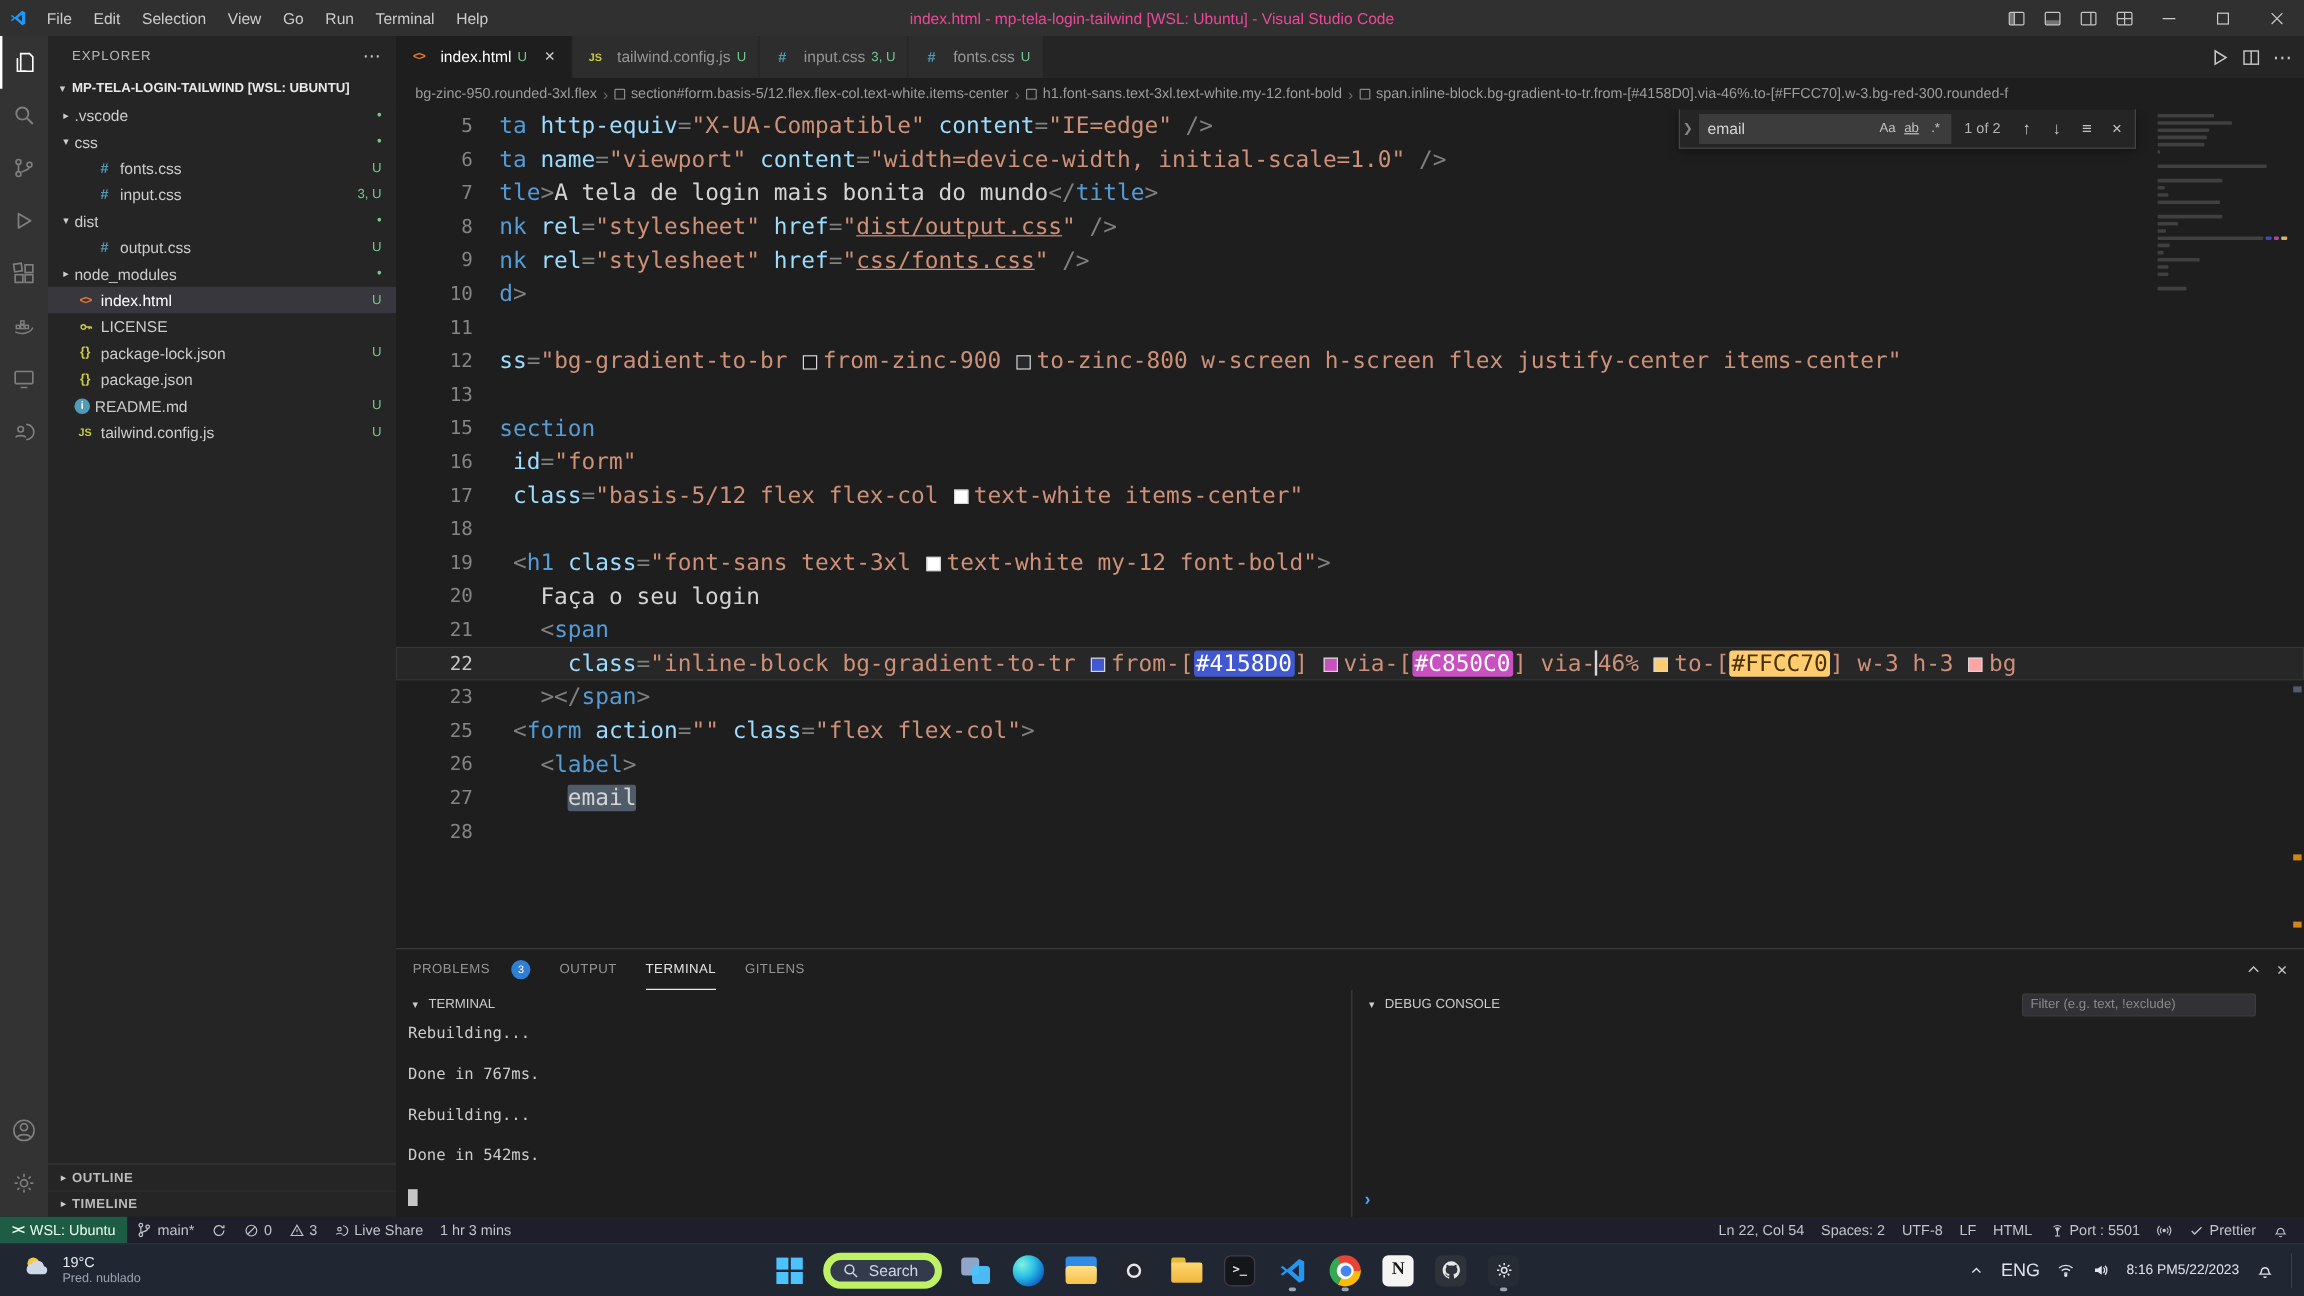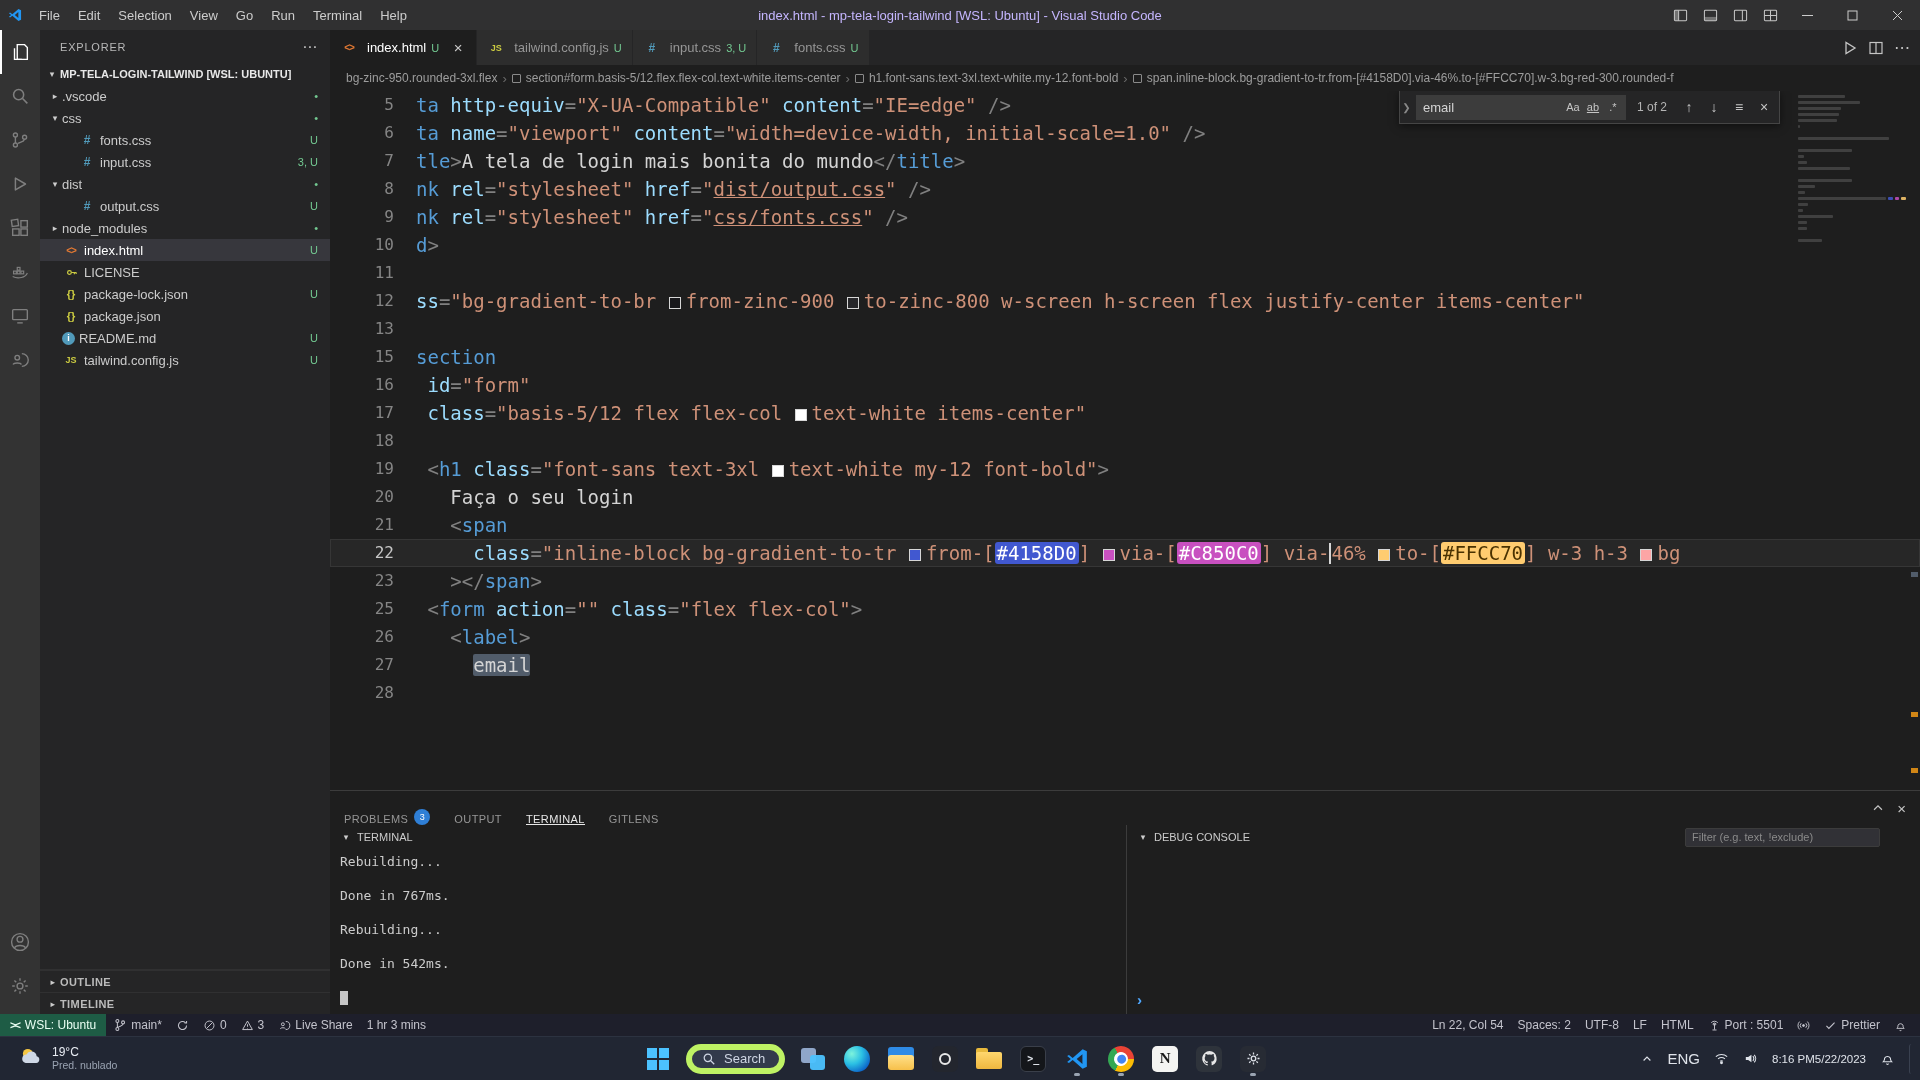--- a/index.html
+++ b/index.html
@@ -6,21 +6,21 @@
   html,body{background:#000}
   body{width:1920px;height:1080px;overflow:hidden;font-family:"Liberation Sans","DejaVu Sans",sans-serif;-webkit-font-smoothing:antialiased}
   .app{position:relative;width:1920px;height:1080px;background:#1e1e1e;overflow:hidden;user-select:none}
 
   
   .titlebar{height:30px;background:#303031;display:flex;align-items:center;position:relative;color:#cccccc}
   .tb-left{display:flex;align-items:center;z-index:2}
   .vsc-logo{width:30px;height:30px;display:flex;align-items:center;justify-content:center}
   .menubar{display:flex}
   .menubar span{padding:0 9px;font-size:13px;height:30px;display:flex;align-items:center;cursor:default}
-  .tb-title{position:absolute;left:0;right:0;text-align:center;font-size:13px;color:#c4b5fd;pointer-events:none}
+  .tb-title{position:absolute;left:0;right:0;text-align:center;font-size:13px;color:#ec4899;pointer-events:none}
   .tb-right{margin-left:auto;display:flex;align-items:center;z-index:2}
   .tb-lay{width:30px;height:30px;display:flex;align-items:center;justify-content:center;color:#c5c5c5}
   .wc{width:45px;height:30px;display:flex;align-items:center;justify-content:center;color:#cccccc}
 
   
   .workbench{display:flex;height:984px}
 
   .activitybar{width:40px;background:#333333;display:flex;flex-direction:column;align-items:center;flex:none}
   .ab-item{width:40px;height:44px;display:flex;align-items:center;justify-content:center;color:#7f7f7f;position:relative;cursor:pointer}
   .ab-item.active{color:#ffffff;box-shadow:inset 2px 0 0 #ffffff}
@@ -89,21 +89,21 @@
   .find-input-wrap{display:flex;align-items:center;background:#3c3c3c;height:25px;padding:0 2px 0 6px;border:1px solid #3c3c3c}
   .find-input{width:140px;background:none;border:none;color:#d4d4d4;font-size:13px;outline:none;font-family:"Liberation Sans",sans-serif}
   .find-opt{width:20px;height:20px;font-size:11px;color:#c5c5c5;display:flex;align-items:center;justify-content:center;border-radius:3px;cursor:pointer}
   .find-opt.uline{text-decoration:underline}
   .find-res{font-size:12px;color:#b5b5b5;margin:0 8px;white-space:nowrap}
   .find-btn{width:22px;height:22px;display:flex;align-items:center;justify-content:center;color:#c5c5c5;font-size:14px;border-radius:3px;cursor:pointer}
 
   
   .panel{height:224px;border-top:1px solid #3c3c3c;background:#1e1e1e;display:flex;flex-direction:column}
   .panel-tabbar{height:34px;display:flex;align-items:center;padding:0 14px;flex:none}
-  .p-tab{margin-right:24px;font-size:11px;letter-spacing:.4px;color:#969696;display:flex;align-items:flex-end;gap:6px;height:100%;cursor:pointer}
+  .p-tab{margin-right:24px;font-size:11px;letter-spacing:.4px;color:#969696;display:flex;align-items:center;gap:18px;height:100%;cursor:pointer}
   .p-tab.active{color:#e7e7e7;box-shadow:inset 0 -1px 0 #e7e7e7}
   .p-badge{background:#2f7fd6;color:#fff;border-radius:50%;min-width:16px;height:16px;font-size:9px;display:flex;align-items:center;justify-content:center}
   .panel-acts{margin-left:auto;display:flex;gap:12px;color:#c5c5c5;align-items:center}
   .panel-acts span{cursor:pointer;display:flex;font-size:15px}
   .panel-body{flex:1;display:flex;min-height:0}
   .term-pane{width:797px;flex:none;display:flex;flex-direction:column;border-right:1px solid #3c3c3c}
   .pane-head{height:24px;display:flex;align-items:center;font-size:11px;color:#cccccc;padding-left:10px;gap:5px;flex:none}
   .pane-head .chev{font-size:9px;width:12px}
   .term-lines{flex:1;padding:4px 0 0 10px;font-family:"DejaVu Sans Mono",monospace;font-size:13px;line-height:17px;color:#cccccc;overflow:hidden}
   .term-line{height:17px;white-space:pre}

